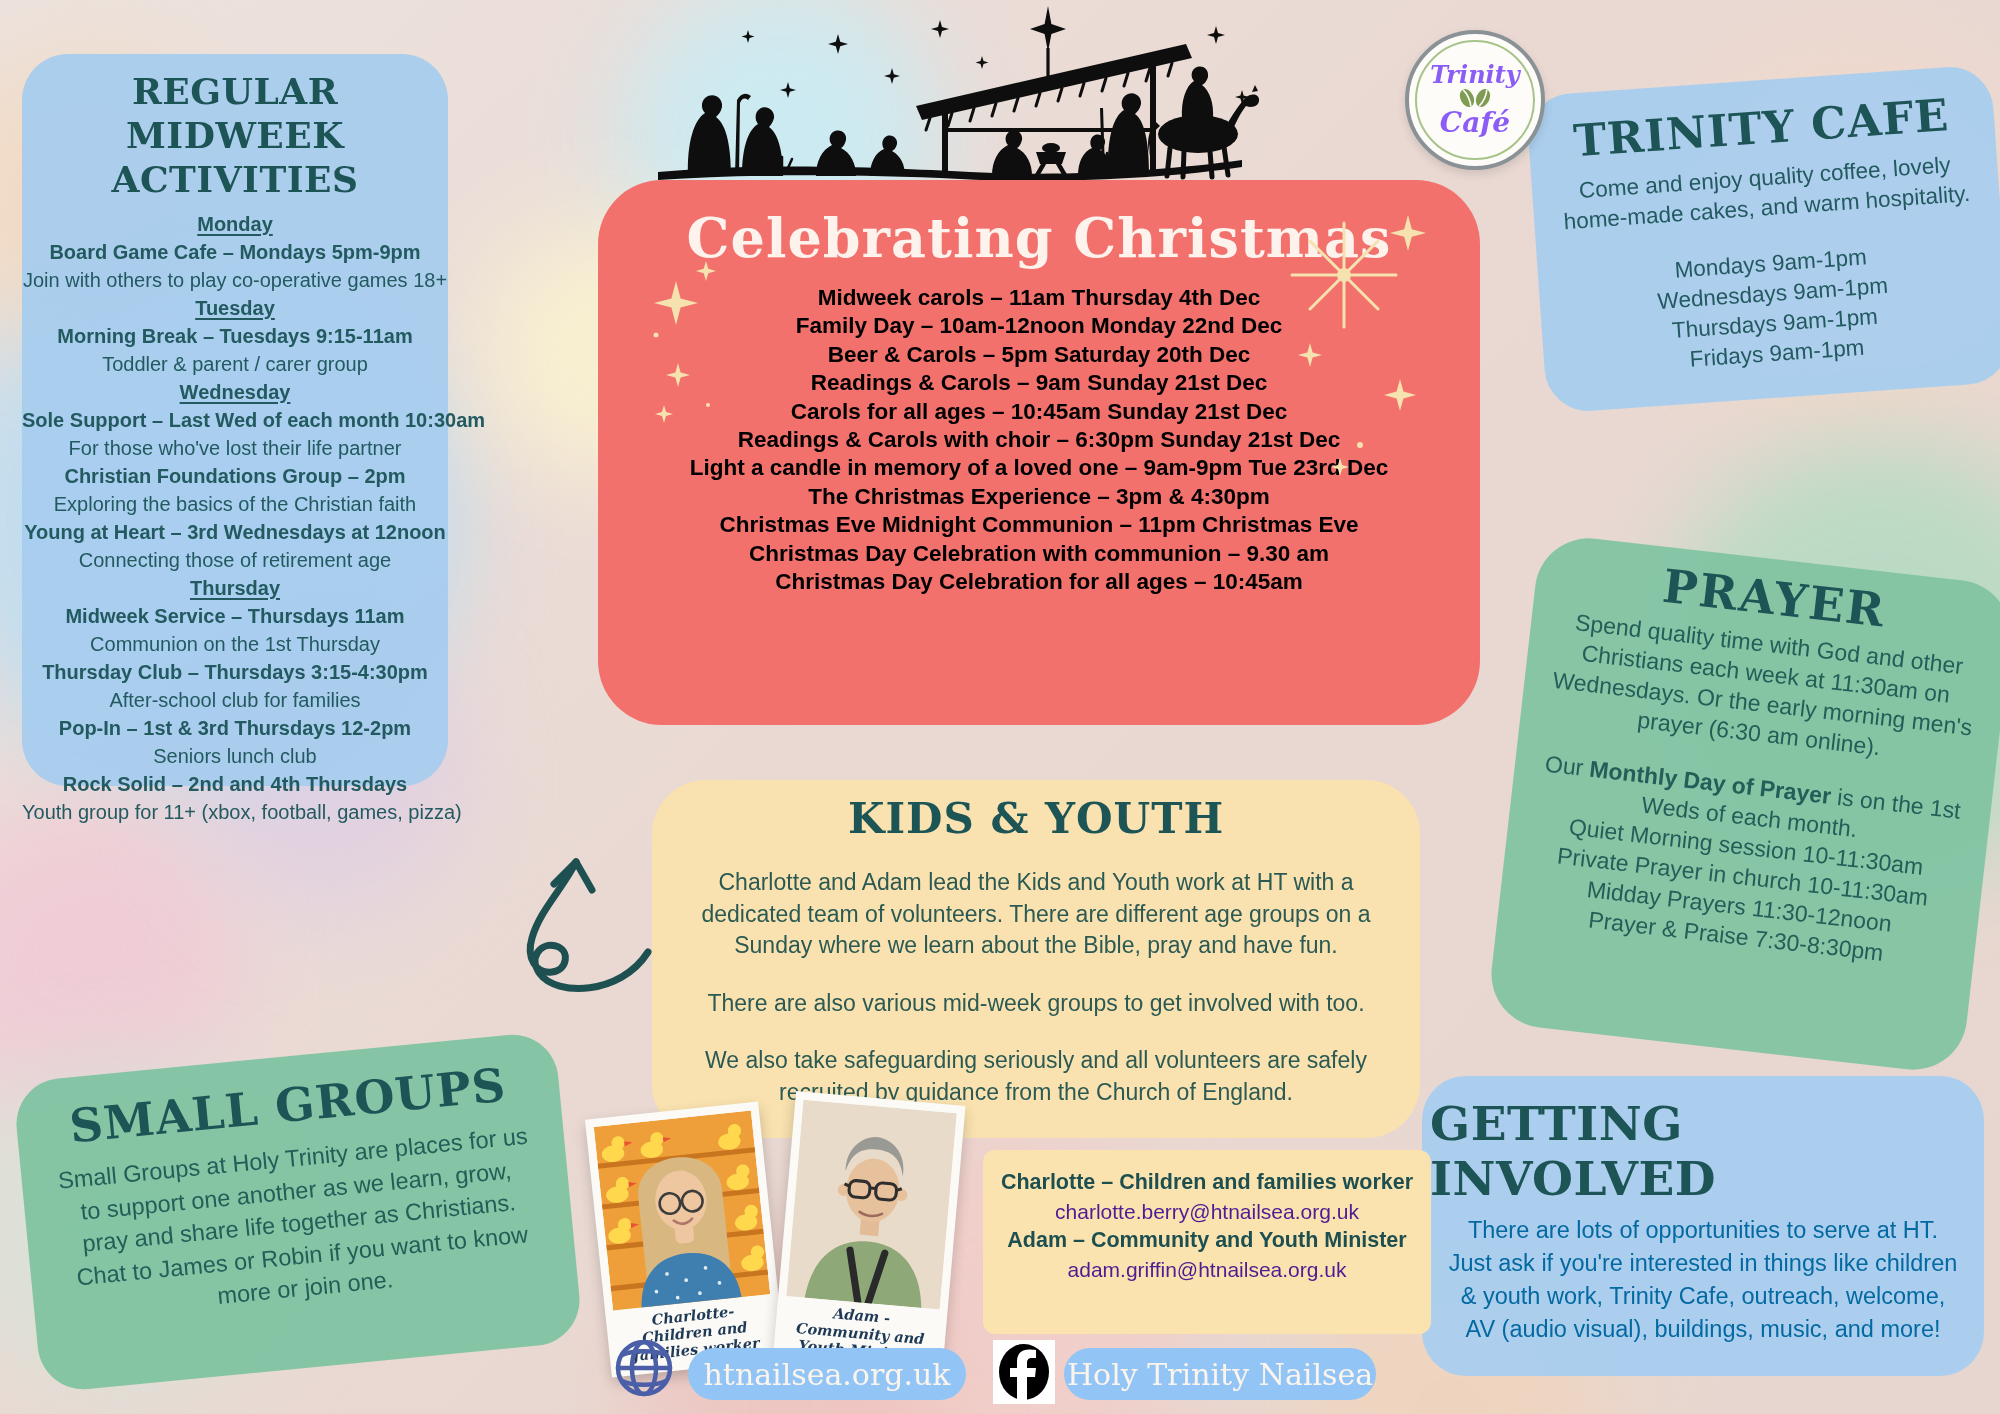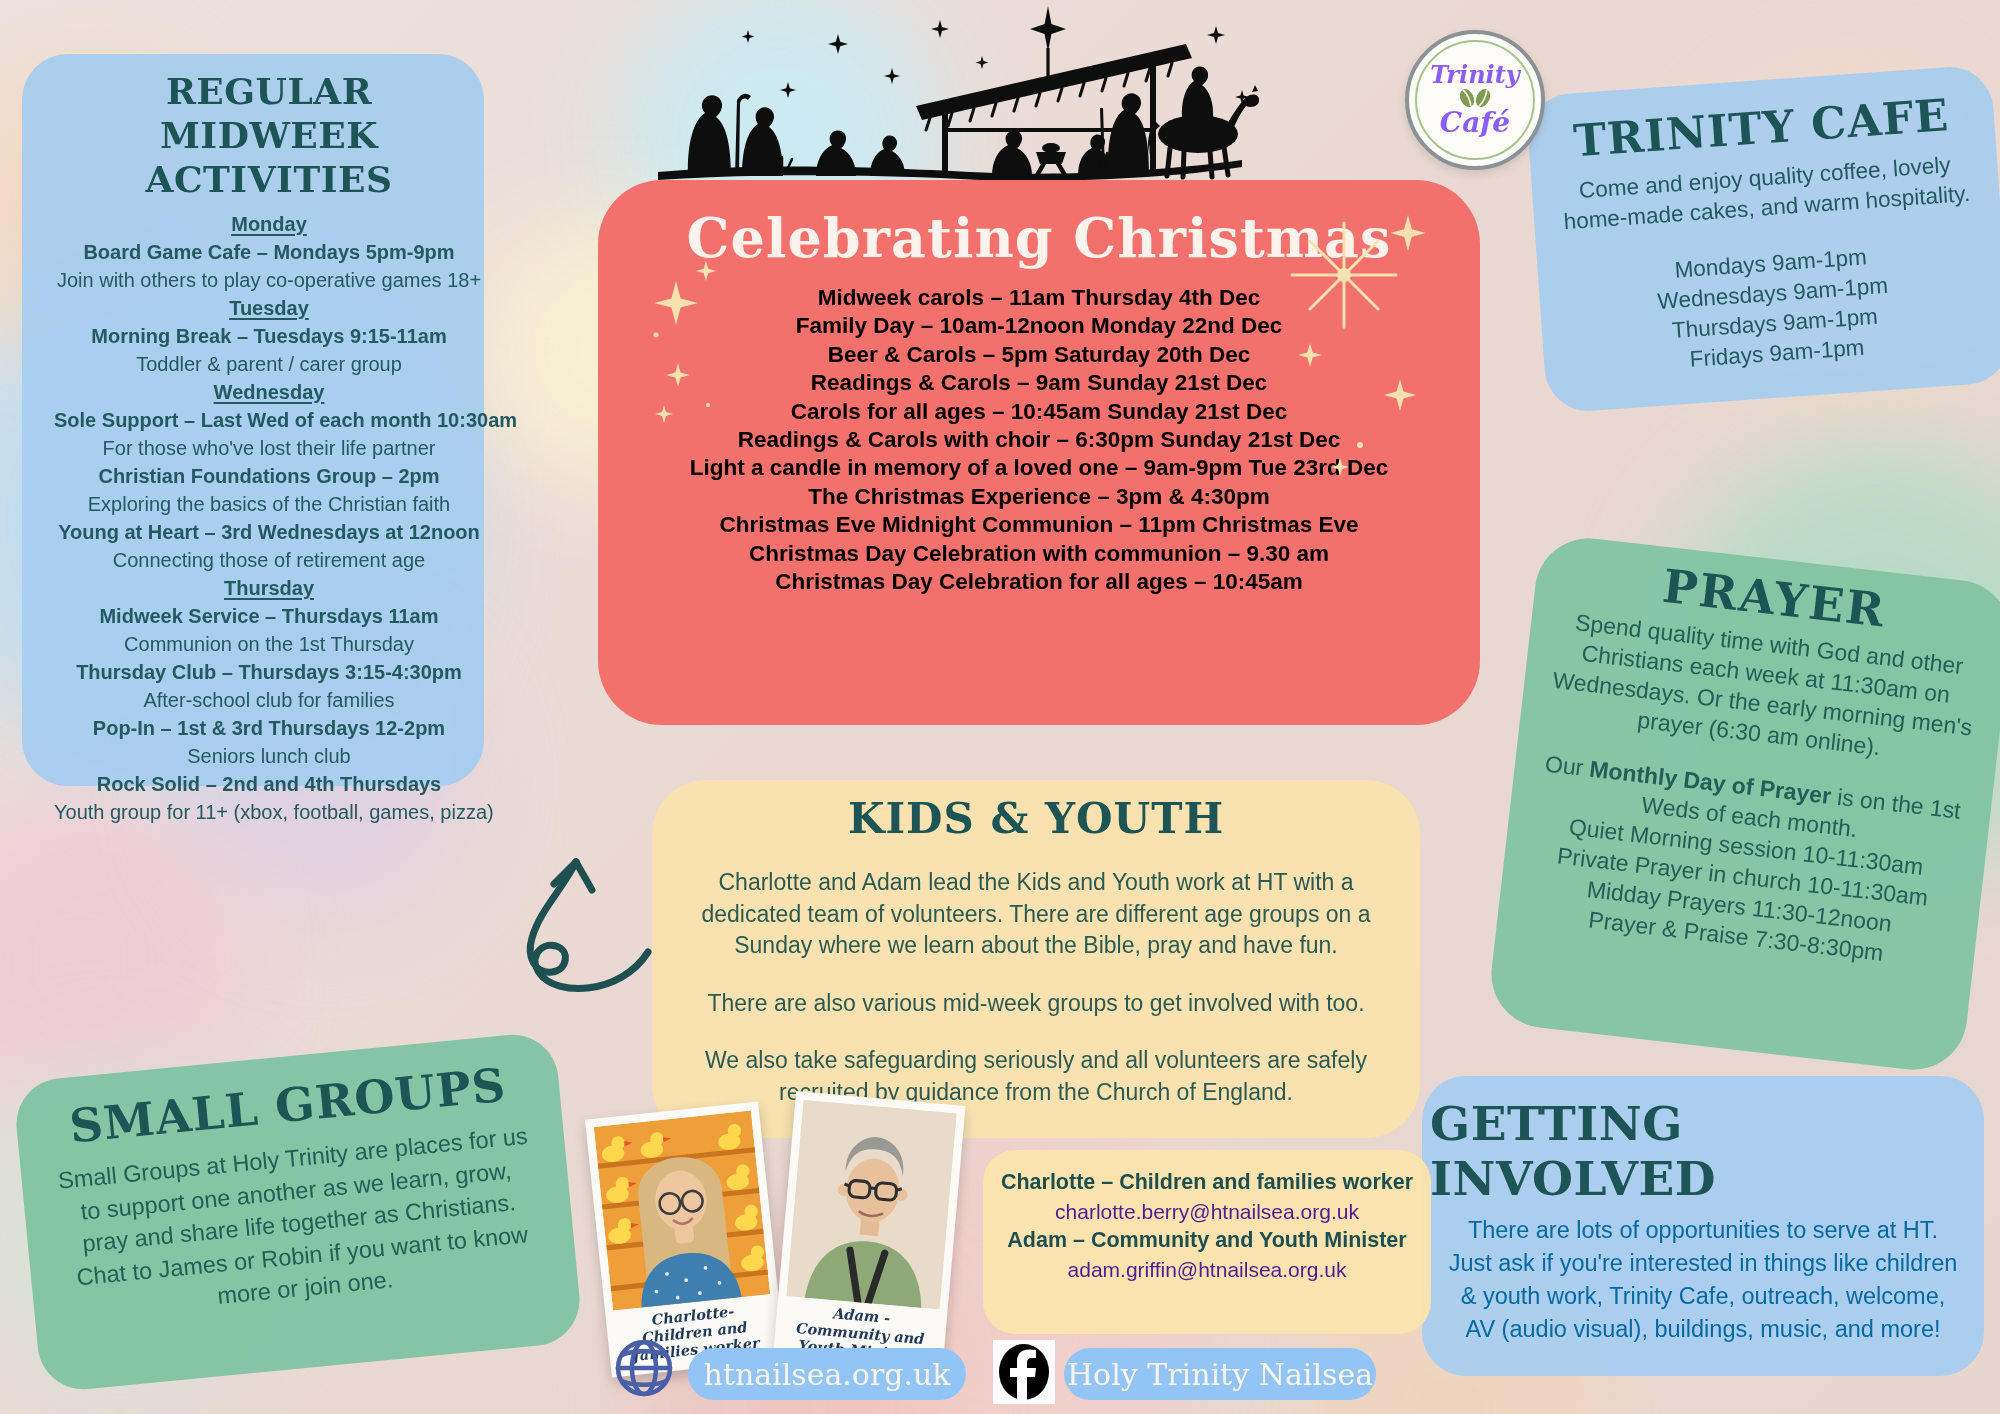--- a/index.html
+++ b/index.html
@@ -20,22 +20,22 @@
   .b9  { left:810px;  top:1130px; width:380px; height:380px; background:#f6c8c4; opacity:.6; }
   .b10 { left:630px;  top:1260px; width:300px; height:300px; background:#f0b7b4; opacity:.5; }
   .b11 { left:1290px; top:1250px; width:320px; height:320px; background:#f5d3b0; opacity:.5; }
   .b12 { left:190px;  top:640px;  width:280px; height:280px; background:#d9c8ec; opacity:.5; }
 
   .panel { position:absolute; box-sizing:border-box; }
   .serif { font-family:"DejaVu Serif", serif; font-weight:700; }
   .teal  { color:#1d5456; }
 
   
-  .p-midweek { left:22px; top:54px; width:462px; height:732px; border-radius:46px;
-               background:rgba(168,204,238,.95); padding-top:16px;padding-left:32px; }
+  .p-midweek { left:22px; top:54px; width:426px; height:732px; border-radius:46px;
+               background:rgba(168,204,238,.95); padding-top:16px; }
   .p-midweek h2 { margin:0 auto; width:400px; font-size:36px; line-height:1.22;
                   text-align:center; letter-spacing:.5px; }
   .mw-list { margin-top:8px; }
   .mw-line { font-size:20px; line-height:28px; text-align:center; color:#235a60; white-space:nowrap; }
   .mw-day  { font-weight:700; text-decoration:underline; text-underline-offset:3px; }
   .mw-bold { font-weight:700; }
 
   
   .p-christmas { left:598px; top:180px; width:882px; height:545px; border-radius:64px;
                  background:#f3716d; }
@@ -94,21 +94,21 @@
   
   .polaroid { position:absolute; background:#fbfaf6; padding:8px 8px 4px;
               box-shadow:0 6px 14px rgba(0,0,0,.2); }
   .pol-charlotte { left:598px; top:1110px; width:158px; transform:rotate(-6deg); }
   .pol-adam { left:784px; top:1098px; width:154px; transform:rotate(5deg); }
   .pol-photo { display:block; width:100%; }
   .pol-cap { font-family:"DejaVu Serif", serif; font-weight:700; font-style:italic;
              font-size:14.5px; line-height:1.2; color:#1f3a57; text-align:center; padding:4px 0 6px; }
 
   
-  .p-contact { left:983px; top:1150px; width:448px; height:184px; border-radius:32px;
+  .p-contact { left:983px; top:1150px; width:448px; height:184px; border-radius:12px;
                background:rgba(250,227,173,.97); padding-top:18px; }
   .ct-name { text-align:center; font-size:21.5px; line-height:29px; font-weight:700; color:#1d4e50; }
   .ct-mail { text-align:center; font-size:21px; line-height:29px; color:#4c1d95; }
 
   
   .globe { position:absolute; left:612px; top:1336px; width:64px; height:64px; }
   .pill { position:absolute; height:52px; border-radius:28px; background:#92c5f5;
           display:flex; align-items:center; justify-content:center;
           font-family:"DejaVu Serif", serif; font-size:30px; color:#fdf5ec; }
   .pill-web { left:688px; top:1348px; width:278px; }

